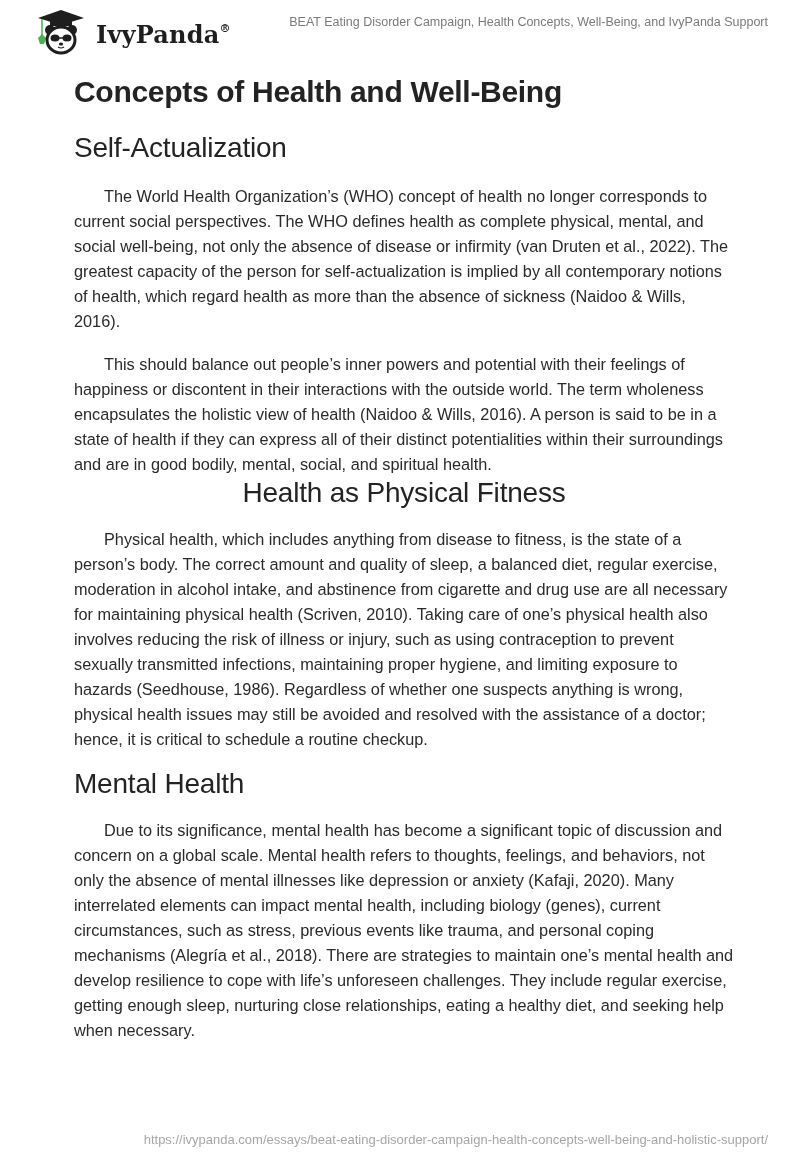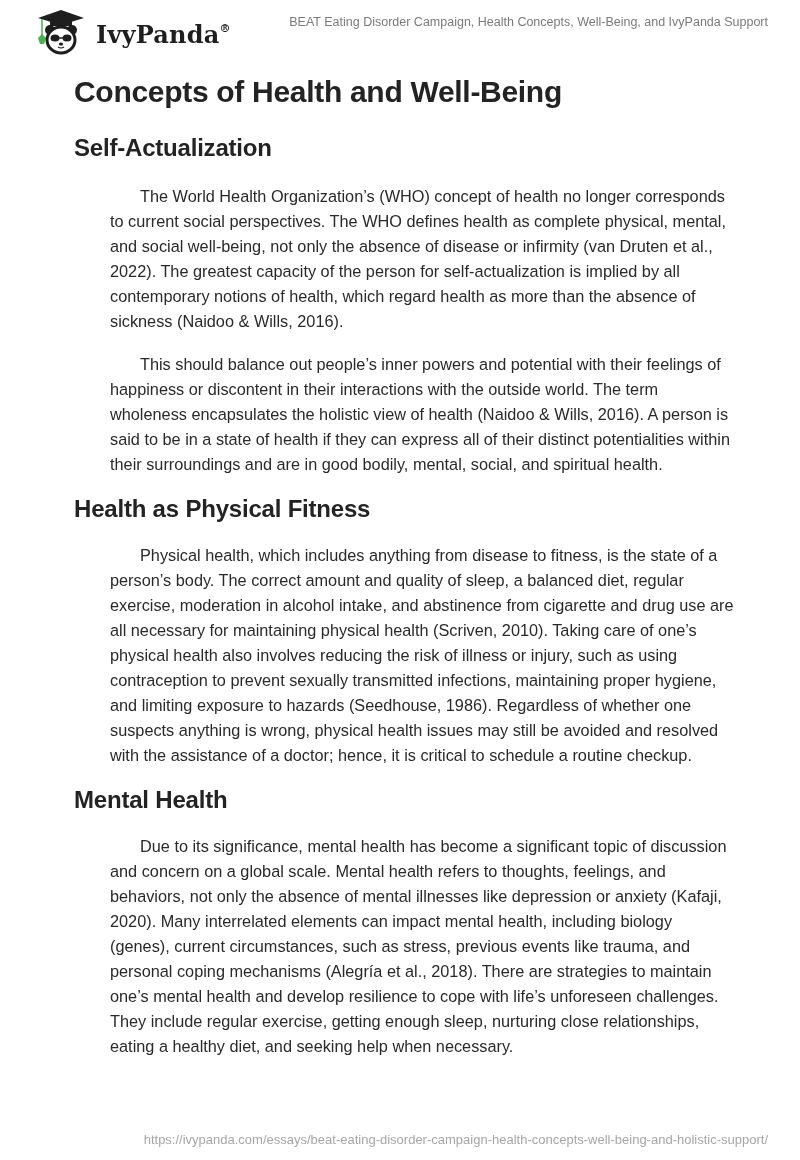--- a/index.html
+++ b/index.html
@@ -8,22 +8,22 @@
 
     .header { position: absolute; top: 0; left: 0; width: 800px; height: 60px; }
     .logo { position: absolute; left: 32px; top: 8px; display: flex; align-items: center; }
     .logo-mark { width: 58px; height: 48px; position: relative; }
     .logo-text { font-family: "DejaVu Serif", serif; font-weight: bold; font-size: 24px; color: #1e1e1e; margin-left: 6px; letter-spacing: 0.2px; position: relative; top: 2px; }
     .logo-reg { font-size: 11px; vertical-align: super; font-weight: bold; position: relative; top: -2px; }
     .doc-title { position: absolute; right: 32px; top: 15px; font-size: 12.5px; color: #7a7a7a; white-space: nowrap; }
 
     .content { position: absolute; left: 74px; top: 72px; width: 660px; }
     h1 { font-size: 30px; font-weight: bold; color: #232323; line-height: 40px; letter-spacing: -0.3px; }
-    h2 { font-size: 24px; font-weight: bold; color: #232323; line-height: 32px; letter-spacing: -0.2px; }
-    p { font-size: 16.3px; line-height: 25px; color: #2a2a2a; text-indent: 30px; margin-left: 36px; }
+    h2 { font-size: 28px; font-weight: normal; color: #232323; line-height: 32px; letter-spacing: -0.2px; }
+    p { font-size: 16.3px; line-height: 25px; color: #2a2a2a; text-indent: 30px; }
 
     .footer-url { position: absolute; right: 32px; top: 1132px; font-size: 13px; color: #a6a6a6; white-space: nowrap; }
   </style>
 </head>
 <body>
 
 <div class="header">
   <div class="logo">
     <span class="logo-mark">
       <svg width="58" height="48" viewBox="0 0 58 48">
@@ -52,20 +52,20 @@
   <div class="doc-title">BEAT Eating Disorder Campaign, Health Concepts, Well-Being, and IvyPanda Support</div>
 </div>
 
 <div class="content">
   <h1 style="margin-top:0;">Concepts of Health and Well-Being</h1>
 
   <h2 style="margin-top:20px;">Self-Actualization</h2>
   <p style="margin-top:20px;">The World Health Organization’s (WHO) concept of health no longer corresponds to current social perspectives. The WHO defines health as complete physical, mental, and social well-being, not only the absence of disease or infirmity (van Druten et al., 2022). The greatest capacity of the person for self-actualization is implied by all contemporary notions of health, which regard health as more than the absence of sickness (Naidoo &amp; Wills, 2016).</p>
   <p style="margin-top:18px;">This should balance out people’s inner powers and potential with their feelings of happiness or discontent in their interactions with the outside world. The term wholeness encapsulates the holistic view of health (Naidoo &amp; Wills, 2016). A person is said to be in a state of health if they can express all of their distinct potentialities within their surroundings and are in good bodily, mental, social, and spiritual health.</p>
 
-  <h2 style="margin-top:16px;">Health as Physical Fitness</h2>
+  <h2 style="text-align:center;">Health as Physical Fitness</h2>
   <p style="margin-top:18px;">Physical health, which includes anything from disease to fitness, is the state of a person’s body. The correct amount and quality of sleep, a balanced diet, regular exercise, moderation in alcohol intake, and abstinence from cigarette and drug use are all necessary for maintaining physical health (Scriven, 2010). Taking care of one’s physical health also involves reducing the risk of illness or injury, such as using contraception to prevent sexually transmitted infections, maintaining proper hygiene, and limiting exposure to hazards (Seedhouse, 1986). Regardless of whether one suspects anything is wrong, physical health issues may still be avoided and resolved with the assistance of a doctor; hence, it is critical to schedule a routine checkup.</p>
 
   <h2 style="margin-top:16px;">Mental Health</h2>
   <p style="margin-top:18px;">Due to its significance, mental health has become a significant topic of discussion and concern on a global scale. Mental health refers to thoughts, feelings, and behaviors, not only the absence of mental illnesses like depression or anxiety (Kafaji, 2020). Many interrelated elements can impact mental health, including biology (genes), current circumstances, such as stress, previous events like trauma, and personal coping mechanisms (Alegría et al., 2018). There are strategies to maintain one’s mental health and develop resilience to cope with life’s unforeseen challenges. They include regular exercise, getting enough sleep, nurturing close relationships, eating a healthy diet, and seeking help when necessary.</p>
 </div>
 
 <div class="footer-url">https://ivypanda.com/essays/beat-eating-disorder-campaign-health-concepts-well-being-and-holistic-support/</div>
 
 </body></html>

